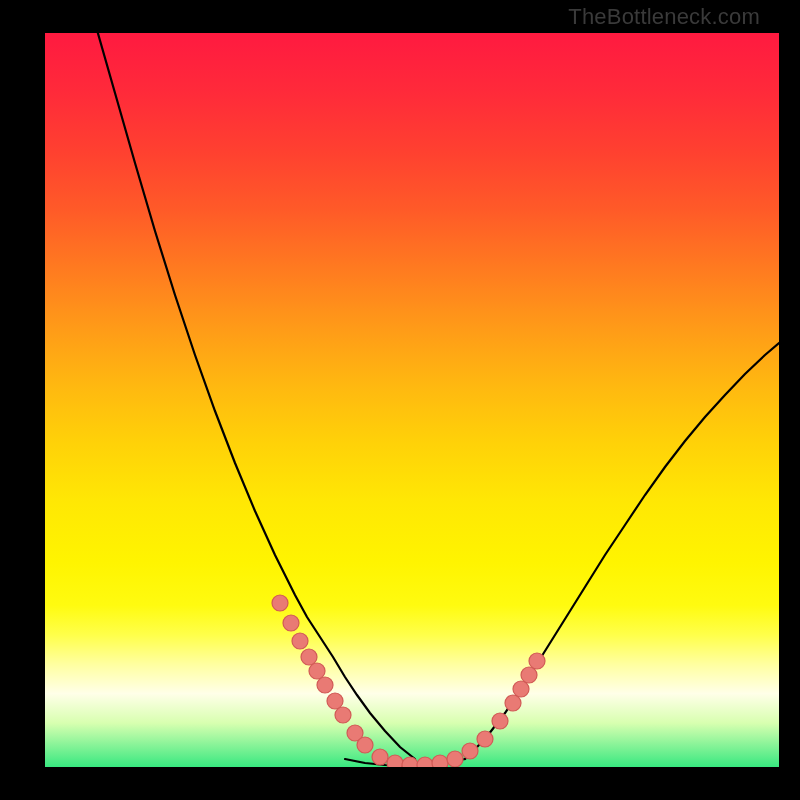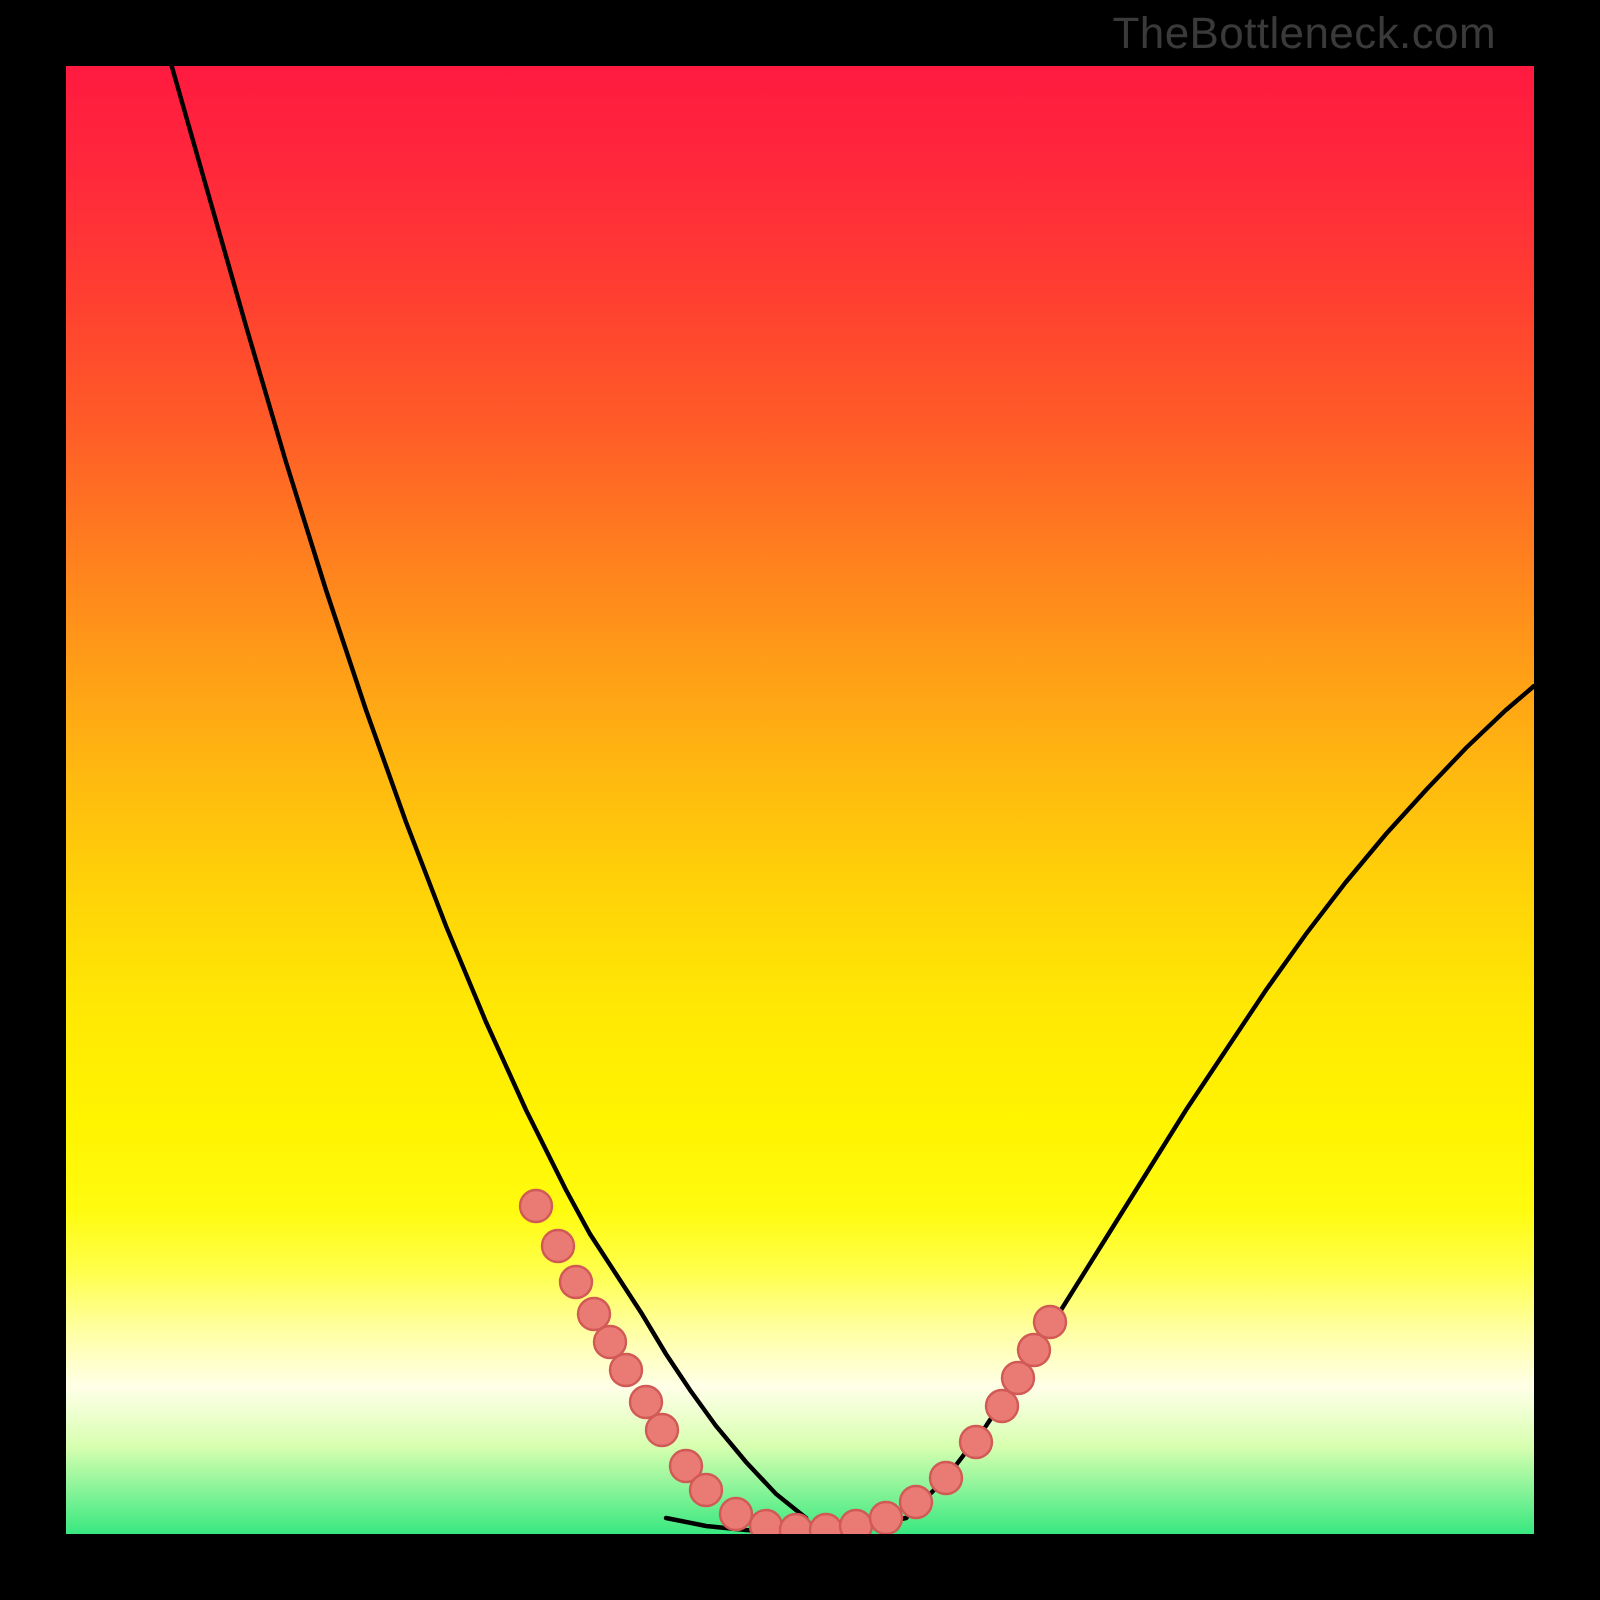--- a/index.html
+++ b/index.html
@@ -1,21 +1,21 @@
 <!DOCTYPE html>
 <html><head>
 <meta charset="utf-8">
 <style>
   * { margin: 0; padding: 0; box-sizing: border-box; }
   html, body { width: 800px; height: 800px; overflow: hidden; }
   body { background: #000; font-family: Arial, Helvetica, sans-serif; }
 
   .frame {
     position: absolute;
-    left: 0; top: 0;
+    left: 12px; top: 0;
     width: 788px; height: 800px;
     background: #000;
   }
 
   .plot {
     position: absolute;
     left: 33px;
     top: 33px;
     width: 734px;
     height: 734px;

